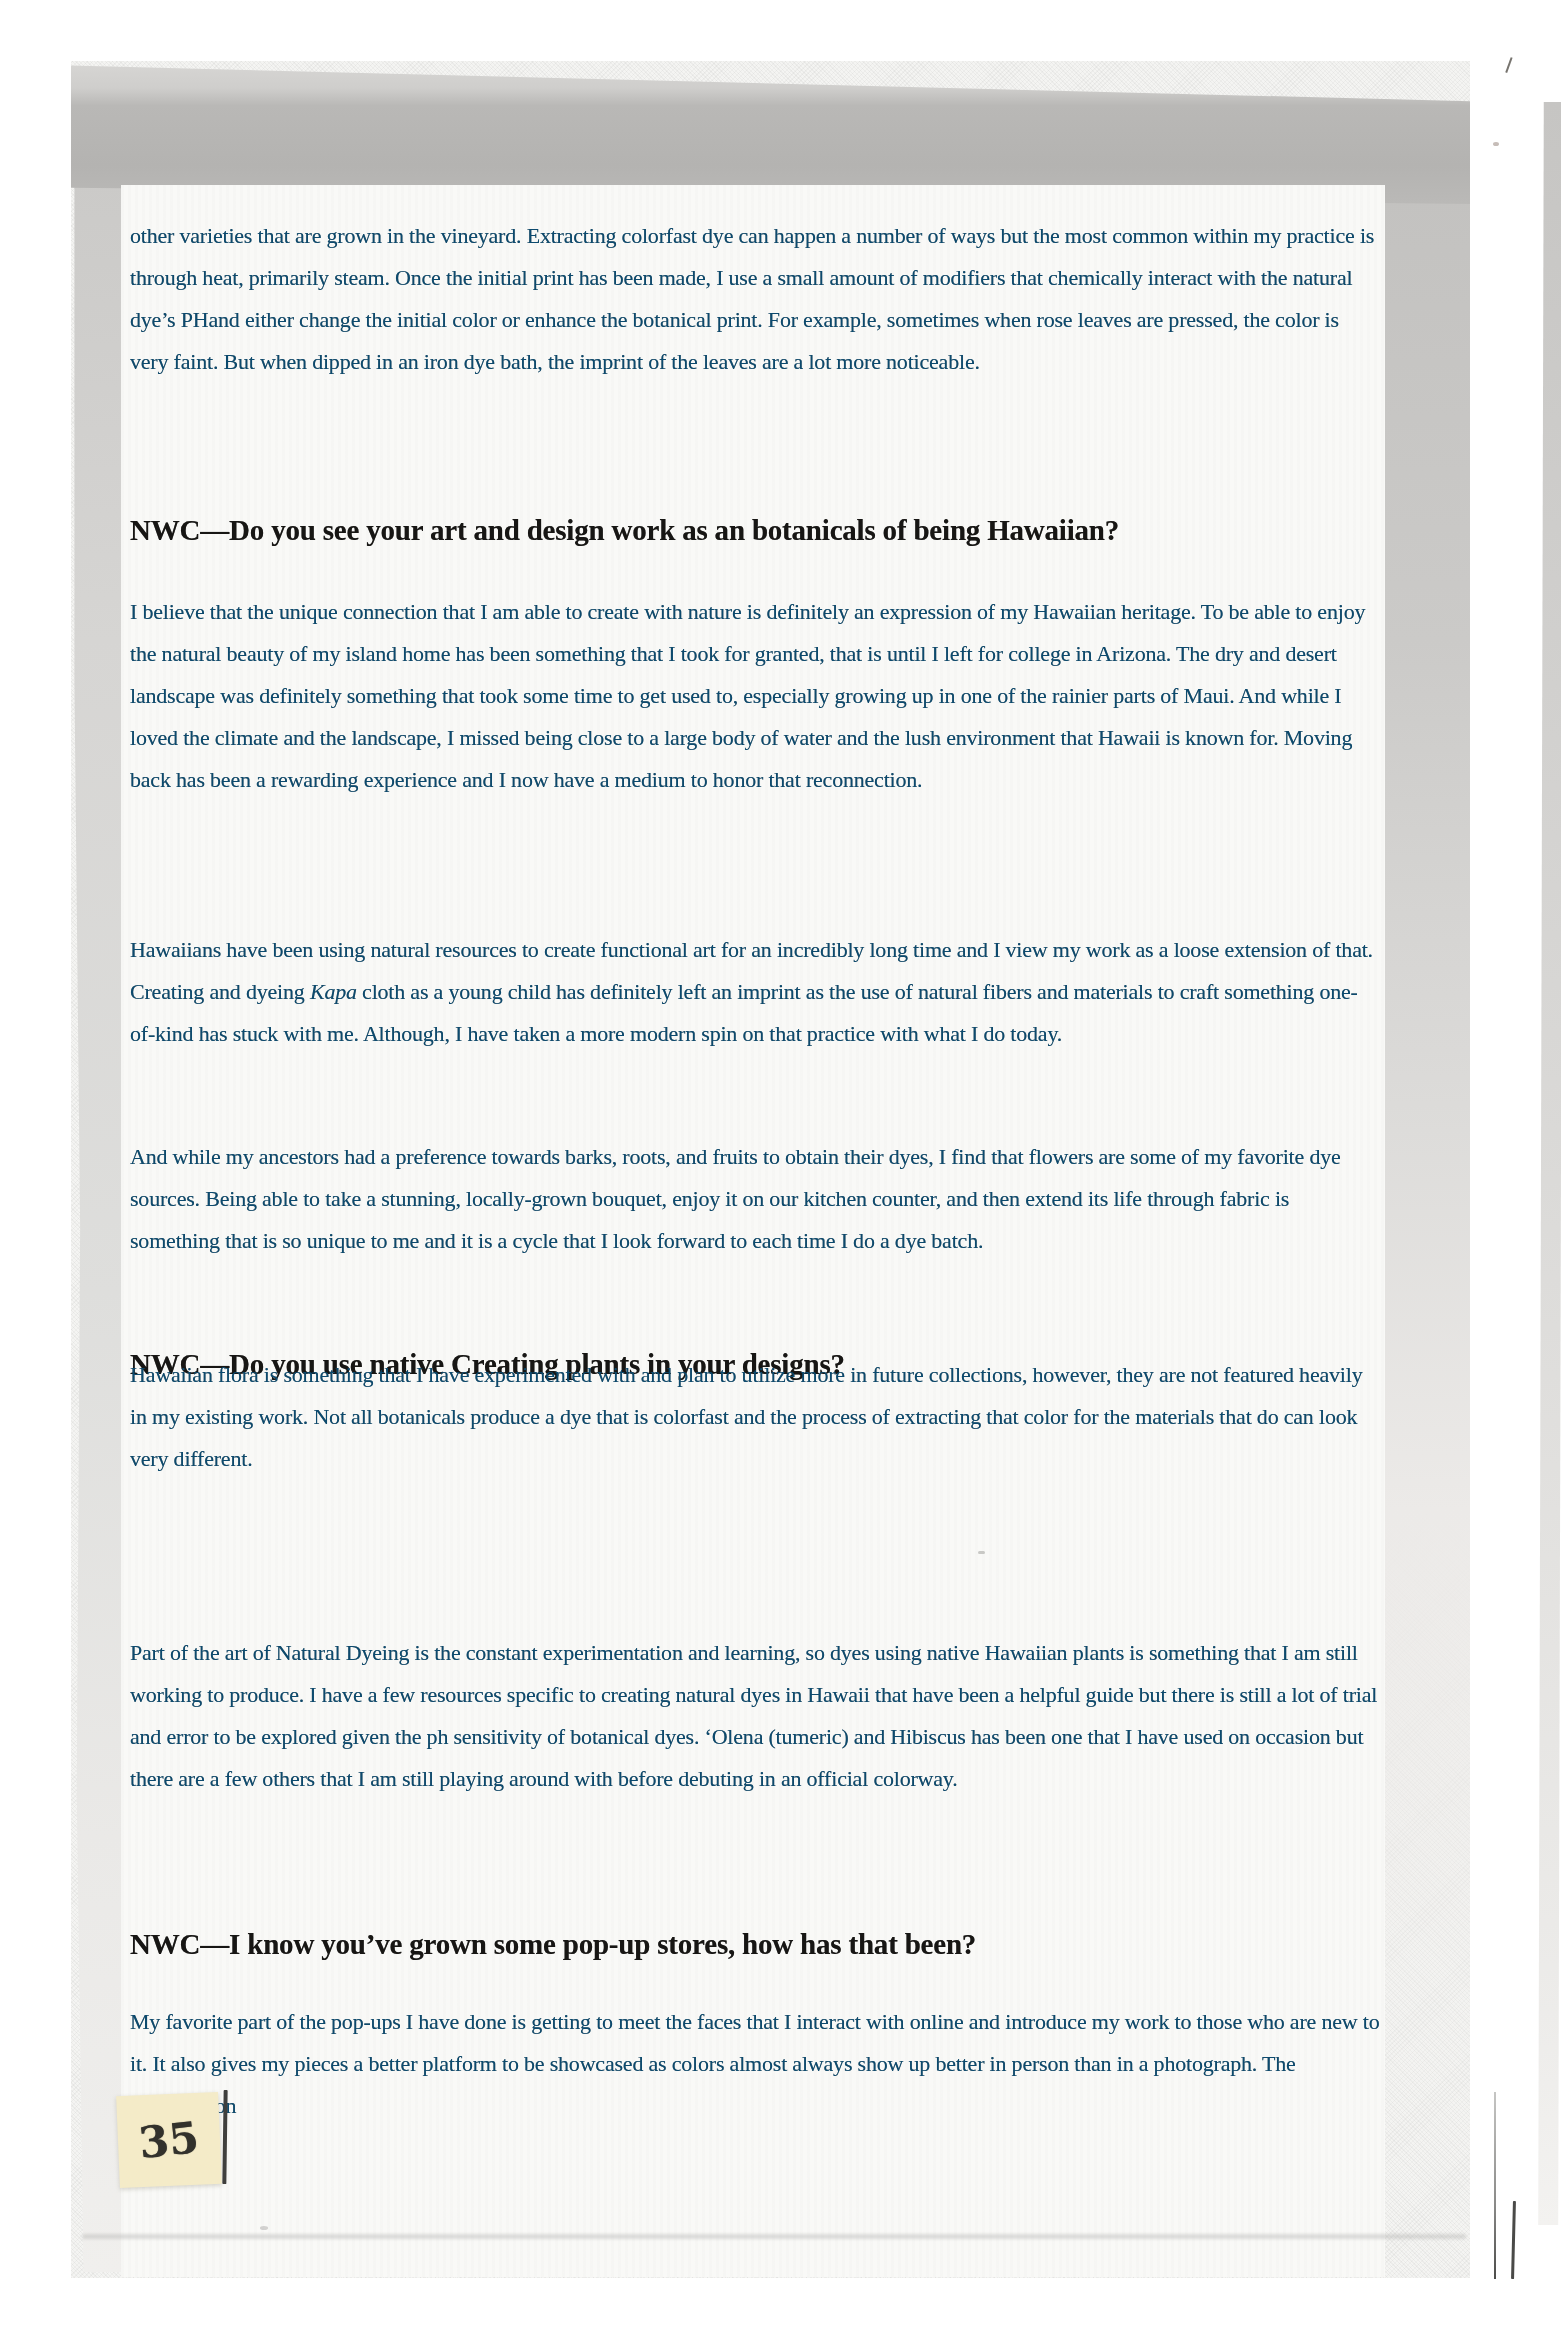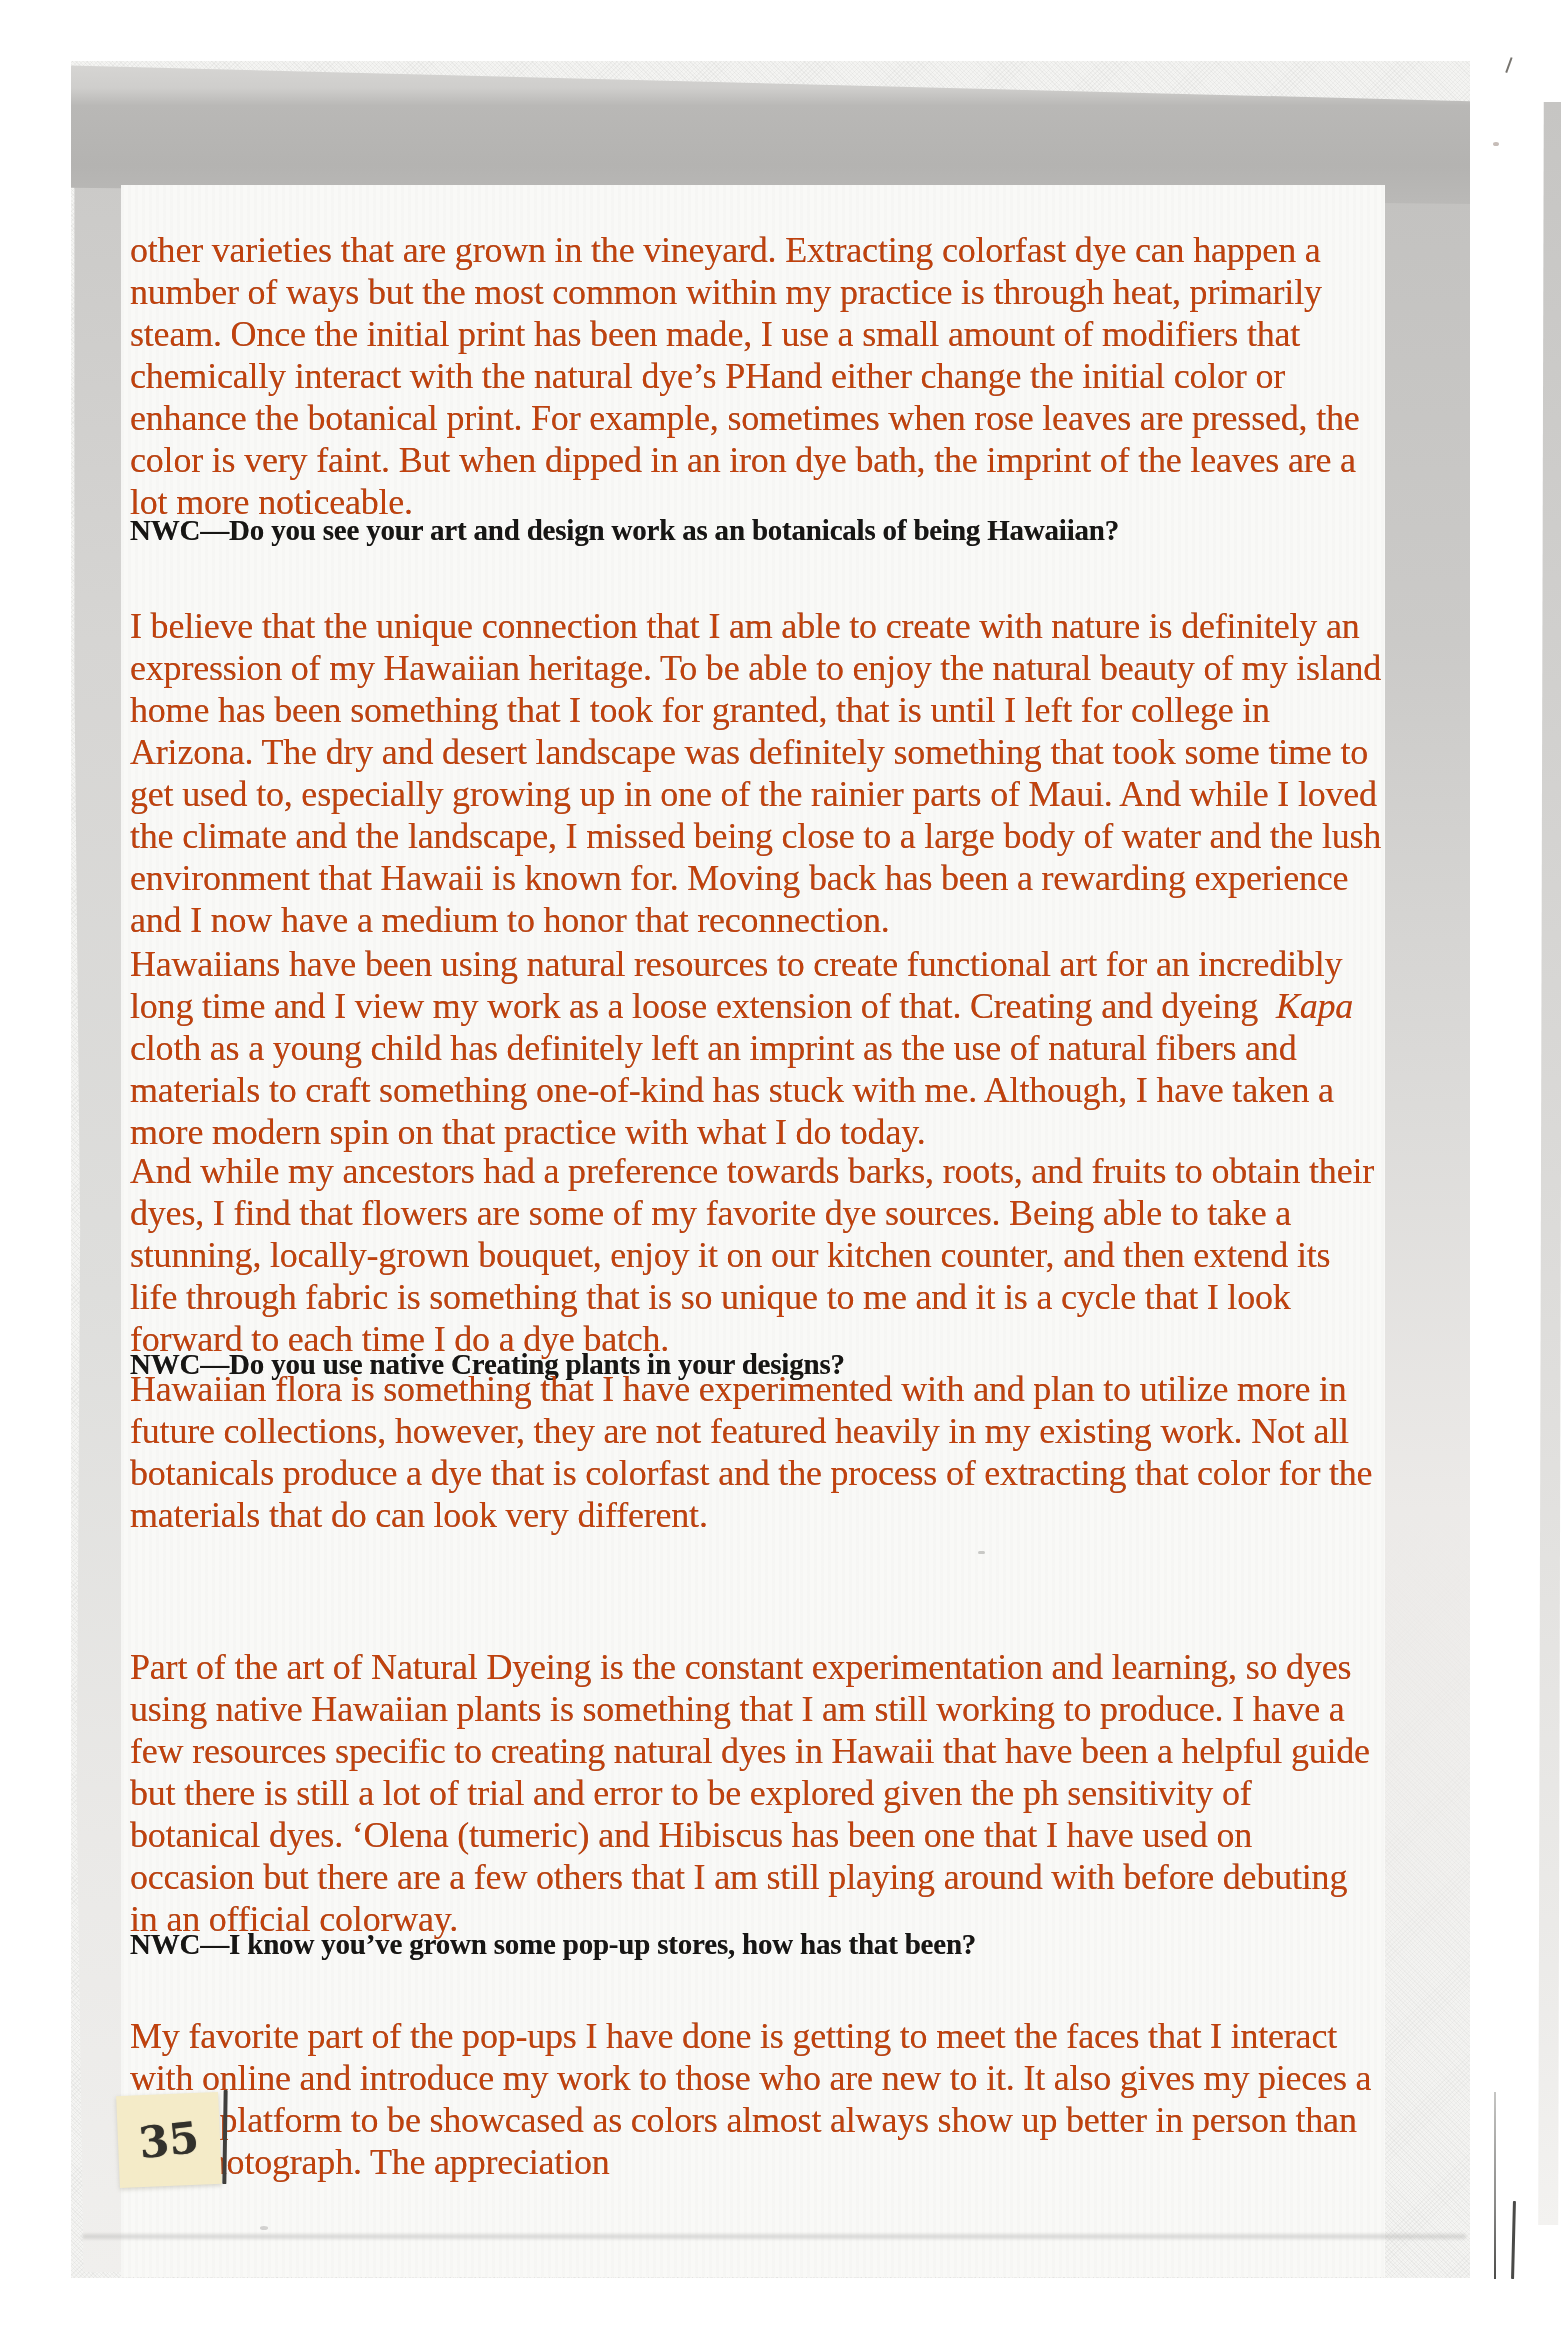--- a/index.html
+++ b/index.html
@@ -43,29 +43,29 @@
     background:#f9f9f7;
     background-image:repeating-linear-gradient(90deg, rgba(0,0,0,0.012) 0 2.6px, transparent 2.6px 7px);
   }
   .bottom-shadow{
     position:absolute;left:82px;top:2234px;width:1384px;height:5.2px;
     background:rgba(178,178,176,0.42);filter:blur(1.7px);border-radius:2.6px;
   }
   
   .textblock{
     position:absolute;left:130px;width:1252px;
-    font-size:36px;line-height:42px;letter-spacing:-0.2px;
-    color:#c2410c;text-shadow:0 0 0.5px rgba(20,20,20,0.45);
+    font-size:22px;line-height:42px;letter-spacing:-0.2px;
+    color:#0c4a6e;text-shadow:0 0 0.5px rgba(20,20,20,0.45);
   }
   .qheading{
     position:absolute;left:130px;width:1252px;
     font-size:29px;line-height:40px;font-weight:700;letter-spacing:-0.2px;
     color:#171614;text-shadow:0 0 0.6px rgba(10,10,10,0.5);
   }
-  .textblock em{font-style:italic;margin-left:9px;}
+  .textblock em{font-style:italic;}
   
   .page-tab{
     position:absolute;left:118px;top:2094px;width:102px;height:92px;
     background:#f4ebc8;
     transform:rotate(-2.4deg);
     box-shadow:0 1.7px 4.3px rgba(120,115,95,0.28);
     display:flex;align-items:center;justify-content:center;
   }
   .page-tab .num{
     font-family:"DejaVu Serif","Liberation Serif",serif;

